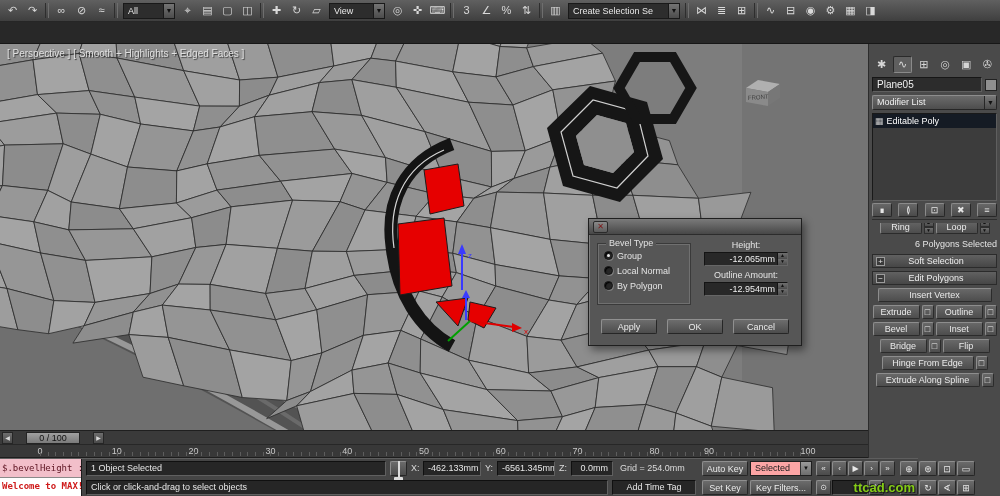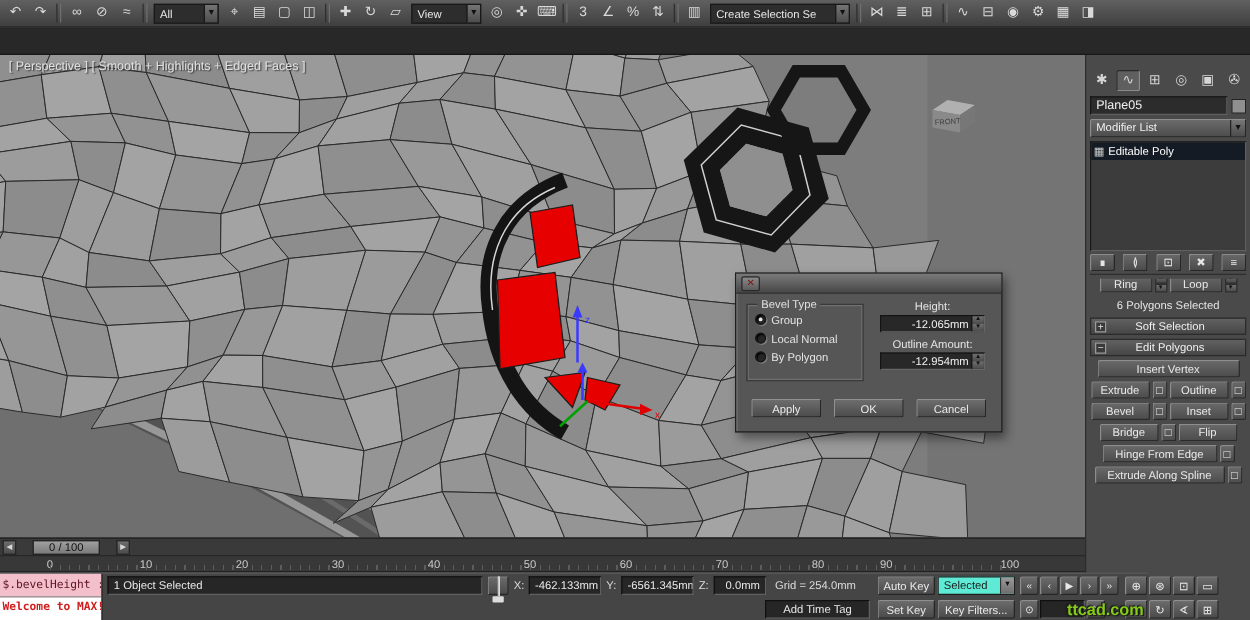--- a/index.html
+++ b/index.html
@@ -61,21 +61,21 @@
 #ringloop-crop{height:12px;overflow:hidden;margin-top:3px}
 #ringloop{display:flex;gap:2px;height:16px;margin-top:-4px;justify-content:center}
 .rl-btn{width:42px;height:15px;background:linear-gradient(#686868,#4d4d4d);border:1px solid;border-color:#8d8d8d #2b2b2b #2b2b2b #8d8d8d;border-radius:2px;color:#eaeaea;font-size:9px;line-height:12px;text-align:center;padding:0}
 .rl-spin{width:10px;height:15px;display:flex;flex-direction:column}
 .rl-spin span{flex:1;background:linear-gradient(#6f6f6f,#4c4c4c);border:1px solid #2e2e2e;color:#111;font-size:5px;line-height:4px;text-align:center}
 #previewbox{margin-top:3px;border:1px solid #383838;box-shadow:inset 0 0 0 1px #696969;padding:2px 1px}
 #preview-label{text-align:center;font-size:9px;height:11px}
 #preview-radios{display:flex;justify-content:space-between;align-items:center;padding:1px 1px 0}
 .pr-item{display:flex;align-items:center;gap:2px}
 .pr-item span:last-child{font-size:8px}
-#polysel{text-align:center;font-size:9px;height:14px;line-height:14px;margin-top:2px}
+#polysel{text-align:right;font-size:9px;height:14px;line-height:14px;margin-top:2px}
 .rollout{height:14px;margin-top:3px;background:linear-gradient(#616161,#464646);border:1px solid #2b2b2b;display:flex;align-items:center}
 .rbox{width:9px;height:9px;border:1px solid #9b9b9b;background:#3a3a3a;color:#e6e6e6;font-size:8px;line-height:7px;text-align:center;margin:0 3px;flex:0 0 9px}
 .rtitle{flex:1;text-align:center;margin-right:12px;font-size:9px;color:#efefef}
 .eprow{display:flex;justify-content:center;gap:2px;margin-top:3px}
 .ebtn{height:14px;background:linear-gradient(#686868,#4d4d4d);border:1px solid;border-color:#8d8d8d #2b2b2b #2b2b2b #8d8d8d;border-radius:2px;color:#eaeaea;font-size:9px;line-height:12px;text-align:center;padding:0 2px}
 .esq{width:12px;flex:0 0 12px}
 .w47{width:47px}.w92{width:92px}.w104{width:104px}.w114{width:114px}
 
 
 #trackbar{position:absolute;left:0;top:430px;width:868px;height:14px;background:#3a3a3a;border-top:1px solid #1f1f1f}
@@ -87,21 +87,21 @@
 .rtick{position:absolute;top:1px;transform:translateX(-50%);color:#c9c9c9;font-size:9px}
 
 
 #statusbar{position:absolute;left:0;top:458px;width:918px;height:38px;background:#454545;border-top:1px solid #5e5e5e}
 #listener{position:absolute;left:0;top:0;width:82px;height:38px;border-right:1px solid #1c1c1c}
 #listener-l1{height:19px;background:#f2bfca;color:#5c1220;font-family:"DejaVu Sans Mono",monospace;font-size:9px;line-height:18px;padding:0 2px;border-bottom:1px solid #8a8a8a;white-space:nowrap;overflow:hidden}
 #listener-l2{height:18px;background:#ffffff;color:#cf1c1c;font-family:"DejaVu Sans Mono",monospace;font-weight:bold;font-size:9px;line-height:17px;padding:0 2px;white-space:nowrap;overflow:hidden}
 .sfield{position:absolute;height:15px;background:#262626;border:1px solid;border-color:#101010 #606060 #606060 #101010;color:#e8e8e8;font-size:9px;line-height:13px;padding:0 4px;overflow:hidden;white-space:nowrap}
 .slabel{position:absolute;color:#dcdcdc;font-size:9px}
 .sbtn{position:absolute;height:15px;background:linear-gradient(#6b6b6b,#4b4b4b);border:1px solid;border-color:#8e8e8e #262626 #262626 #8e8e8e;border-radius:2px;color:#ececec;font-size:9px;line-height:12px;text-align:center;padding:0}
-#sel-drop{position:absolute;left:750px;top:2px;width:62px;height:15px;background:#5eead4;border:1px solid #1f1f1f;display:flex}
+#sel-drop{position:absolute;left:750px;top:2px;width:62px;height:15px;background:#fca5a5;border:1px solid #1f1f1f;display:flex}
 #sel-drop span:first-child{flex:1;color:#1a1a1a;font-size:9px;line-height:13px;padding-left:4px}
 #sel-drop span:last-child{flex:0 0 11px;background:linear-gradient(#9a9a9a,#6e6e6e);color:#111;font-size:6px;line-height:13px;text-align:center;border-left:1px solid #333}
 .icon-row{position:absolute;display:flex;gap:1px}
 .pbtn{width:15px;height:15px;background:linear-gradient(#6b6b6b,#4b4b4b);border:1px solid;border-color:#8e8e8e #262626 #262626 #8e8e8e;border-radius:2px;color:#e8e8e8;font-size:8px;line-height:12px;text-align:center;padding:0;flex:0 0 auto}
 .nbtn{width:18px;height:15px;background:linear-gradient(#6b6b6b,#4b4b4b);border:1px solid;border-color:#8e8e8e #262626 #262626 #8e8e8e;border-radius:2px;color:#e8e8e8;font-size:9px;line-height:12px;text-align:center;padding:0;flex:0 0 auto}
 #lockbtn{position:absolute;left:390px;top:2px;width:17px;height:15px;background:linear-gradient(#6b6b6b,#4b4b4b);border:1px solid;border-color:#8e8e8e #262626 #262626 #8e8e8e;border-radius:2px;padding:0}
 #lock-shackle{width:7px;height:5px;border:1px solid #dcdcdc;border-bottom:none;border-radius:3px 3px 0 0;margin:1px auto 0}
 #lock-body{width:9px;height:5px;background:#dcdcdc;margin:0 auto;border-radius:1px}
 #watermark{position:absolute;right:3px;bottom:1px;z-index:99;color:#84cc16;font-size:13px;font-weight:bold;text-shadow:1px 1px 0 #1e1e1e,-1px -1px 0 #1e1e1e,0 0 3px #000}
 </style>
@@ -577,20 +577,21 @@
     </div>
     <div class="sfield" style="left:86px;top:2px;width:300px">1 Object Selected</div>
     <button id="lockbtn"><span id="lock-shackle"></span><span id="lock-body" style="display:block"></span></button>
     <span class="slabel" style="left:411px;top:4px">X:</span>
     <div class="sfield" style="left:423px;top:2px;width:58px;text-align:right">-462.133mm</div>
     <span class="slabel" style="left:485px;top:4px">Y:</span>
     <div class="sfield" style="left:497px;top:2px;width:58px;text-align:right">-6561.345mm</div>
     <span class="slabel" style="left:559px;top:4px">Z:</span>
     <div class="sfield" style="left:571px;top:2px;width:42px;text-align:right">0.0mm</div>
     <span class="slabel" style="left:620px;top:4px">Grid = 254.0mm</span>
+    <div class="sfield" style="left:86px;top:21px;width:522px">Click or click-and-drag to select objects</div>
     <div class="sfield" style="left:612px;top:21px;width:84px;text-align:center">Add Time Tag</div>
     <button class="sbtn" style="left:702px;top:2px;width:46px">Auto Key</button>
     <div id="sel-drop">
       <span>Selected</span>
         <span>▼</span>
     </div>
     <button class="sbtn" style="left:702px;top:21px;width:46px">Set Key</button>
     <button class="sbtn" style="left:750px;top:21px;width:62px">Key Filters...</button>
     <div class="icon-row" style="left:816px;top:2px" id="playback-row1">
         <button class="pbtn">«</button>

